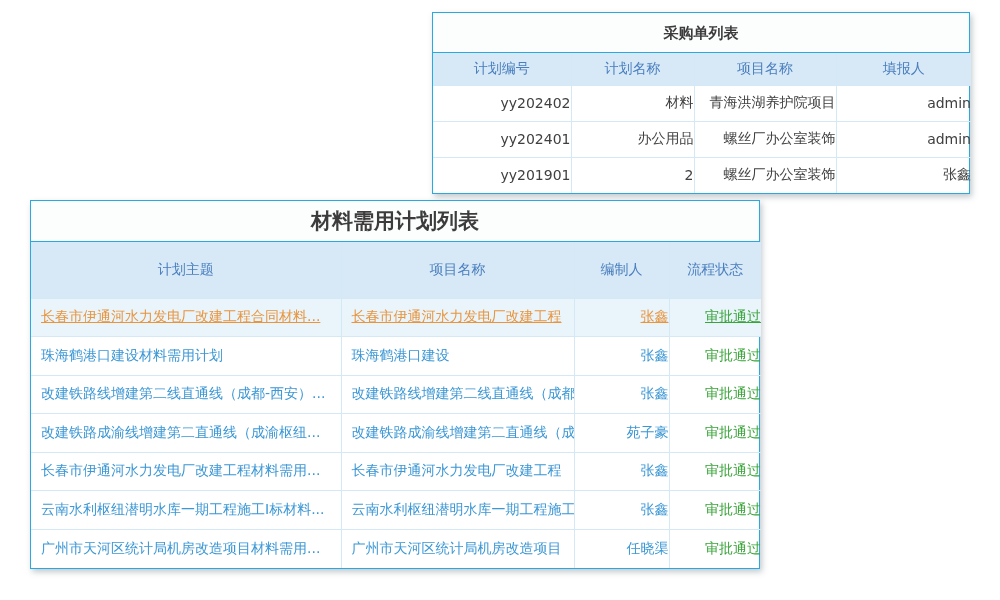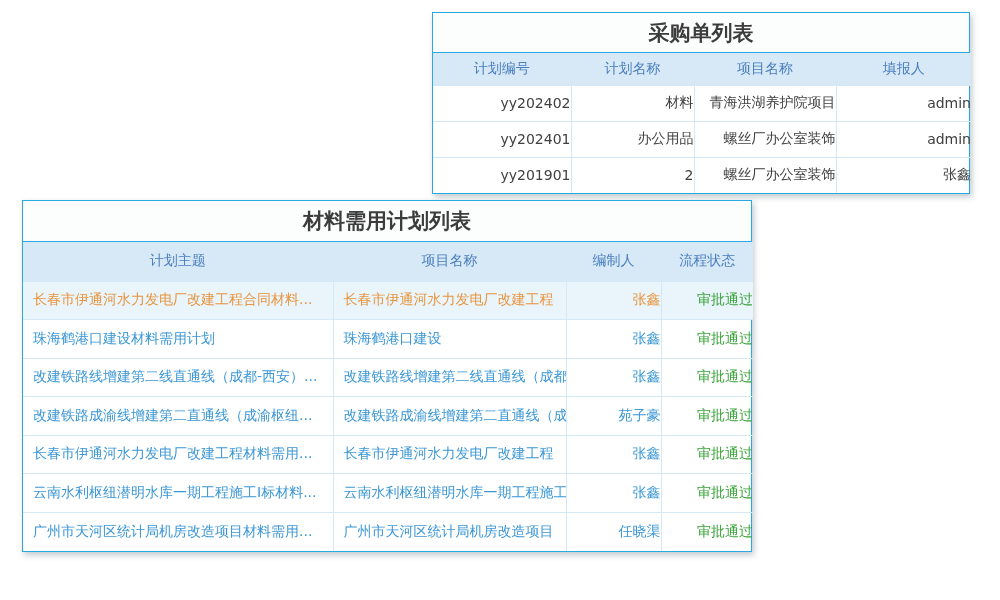--- a/index.html
+++ b/index.html
@@ -10,64 +10,64 @@
     font-family:"DejaVu Sans","Liberation Sans",sans-serif;
     overflow:hidden;
   }
   .card {
     position:absolute;
     background:#ffffff;
     border:1px solid var(--c-border,#29a9e1);
     box-shadow:2px 3px 6px rgba(120,135,145,0.45);
   }
   .card.purchase { left:432px; top:12px;  width:538px; }
-  .card.material { left:22px;  top:200px; width:730px; }
+  .card.material { left:30px;  top:200px; width:730px; }
 
   .card-title {
     text-align:center;
     font-weight:bold;
     color:var(--c-title_text,#3c3c3c);
     background:var(--c-title_bg,#fcfdfd);
     border-bottom:1px solid var(--c-border,#29a9e1);
   }
-  .purchase .card-title { height:40px; line-height:40px; font-size:21px; }
+  .purchase .card-title { height:40px; line-height:40px; font-size:15px; }
   .material .card-title { height:41px; line-height:41px; font-size:21px; }
 
   table { width:100%; border-collapse:collapse; table-layout:fixed; }
 
   th {
     background:var(--c-header_bg,#d7e9f6);
     color:var(--c-header_text,#4a7ebf);
     font-weight:normal;
     font-size:14px;
     white-space:nowrap;
     overflow:hidden;
   }
   .purchase th { height:32px; }
-  .material th { height:39px; }
+  .material th { height:56px; }
 
   td {
     font-size:14px;
     text-align:right;
     white-space:nowrap;
     overflow:hidden;
     background-clip:padding-box;
   }
   .purchase td { height:36px;   color:var(--c-cell_text,#404040); }
   .material td { height:38.5px; }
 
   th + th, td + td { border-left:1px solid var(--c-grid,#d4e8f5); }
   tbody td { border-top:1px solid var(--c-grid,#d4e8f5); }
 
   .material td.subject,
   .material td.project { text-align:left; padding-left:10px; color:var(--c-link_blue,#3b97d5); }
   .material td.compiler { color:var(--c-link_blue,#3b97d5); }
   .material td.status   { color:var(--c-status_green,#3aa43a); }
 
-  tr.highlighted td { background:var(--c-highlight_bg,#e9f4fb); }
+  tr.highlighted td { background:var(--c-highlight_bg,#e9f4fb);text-decoration:underline; }
   tr.highlighted td.subject,
   tr.highlighted td.project,
   tr.highlighted td.compiler { color:var(--c-highlight_text,#e8953e); }
 </style>
 </head>
 <body>
 
 <div class="card purchase">
   <div class="card-title">采购单列表</div>
   <table>

